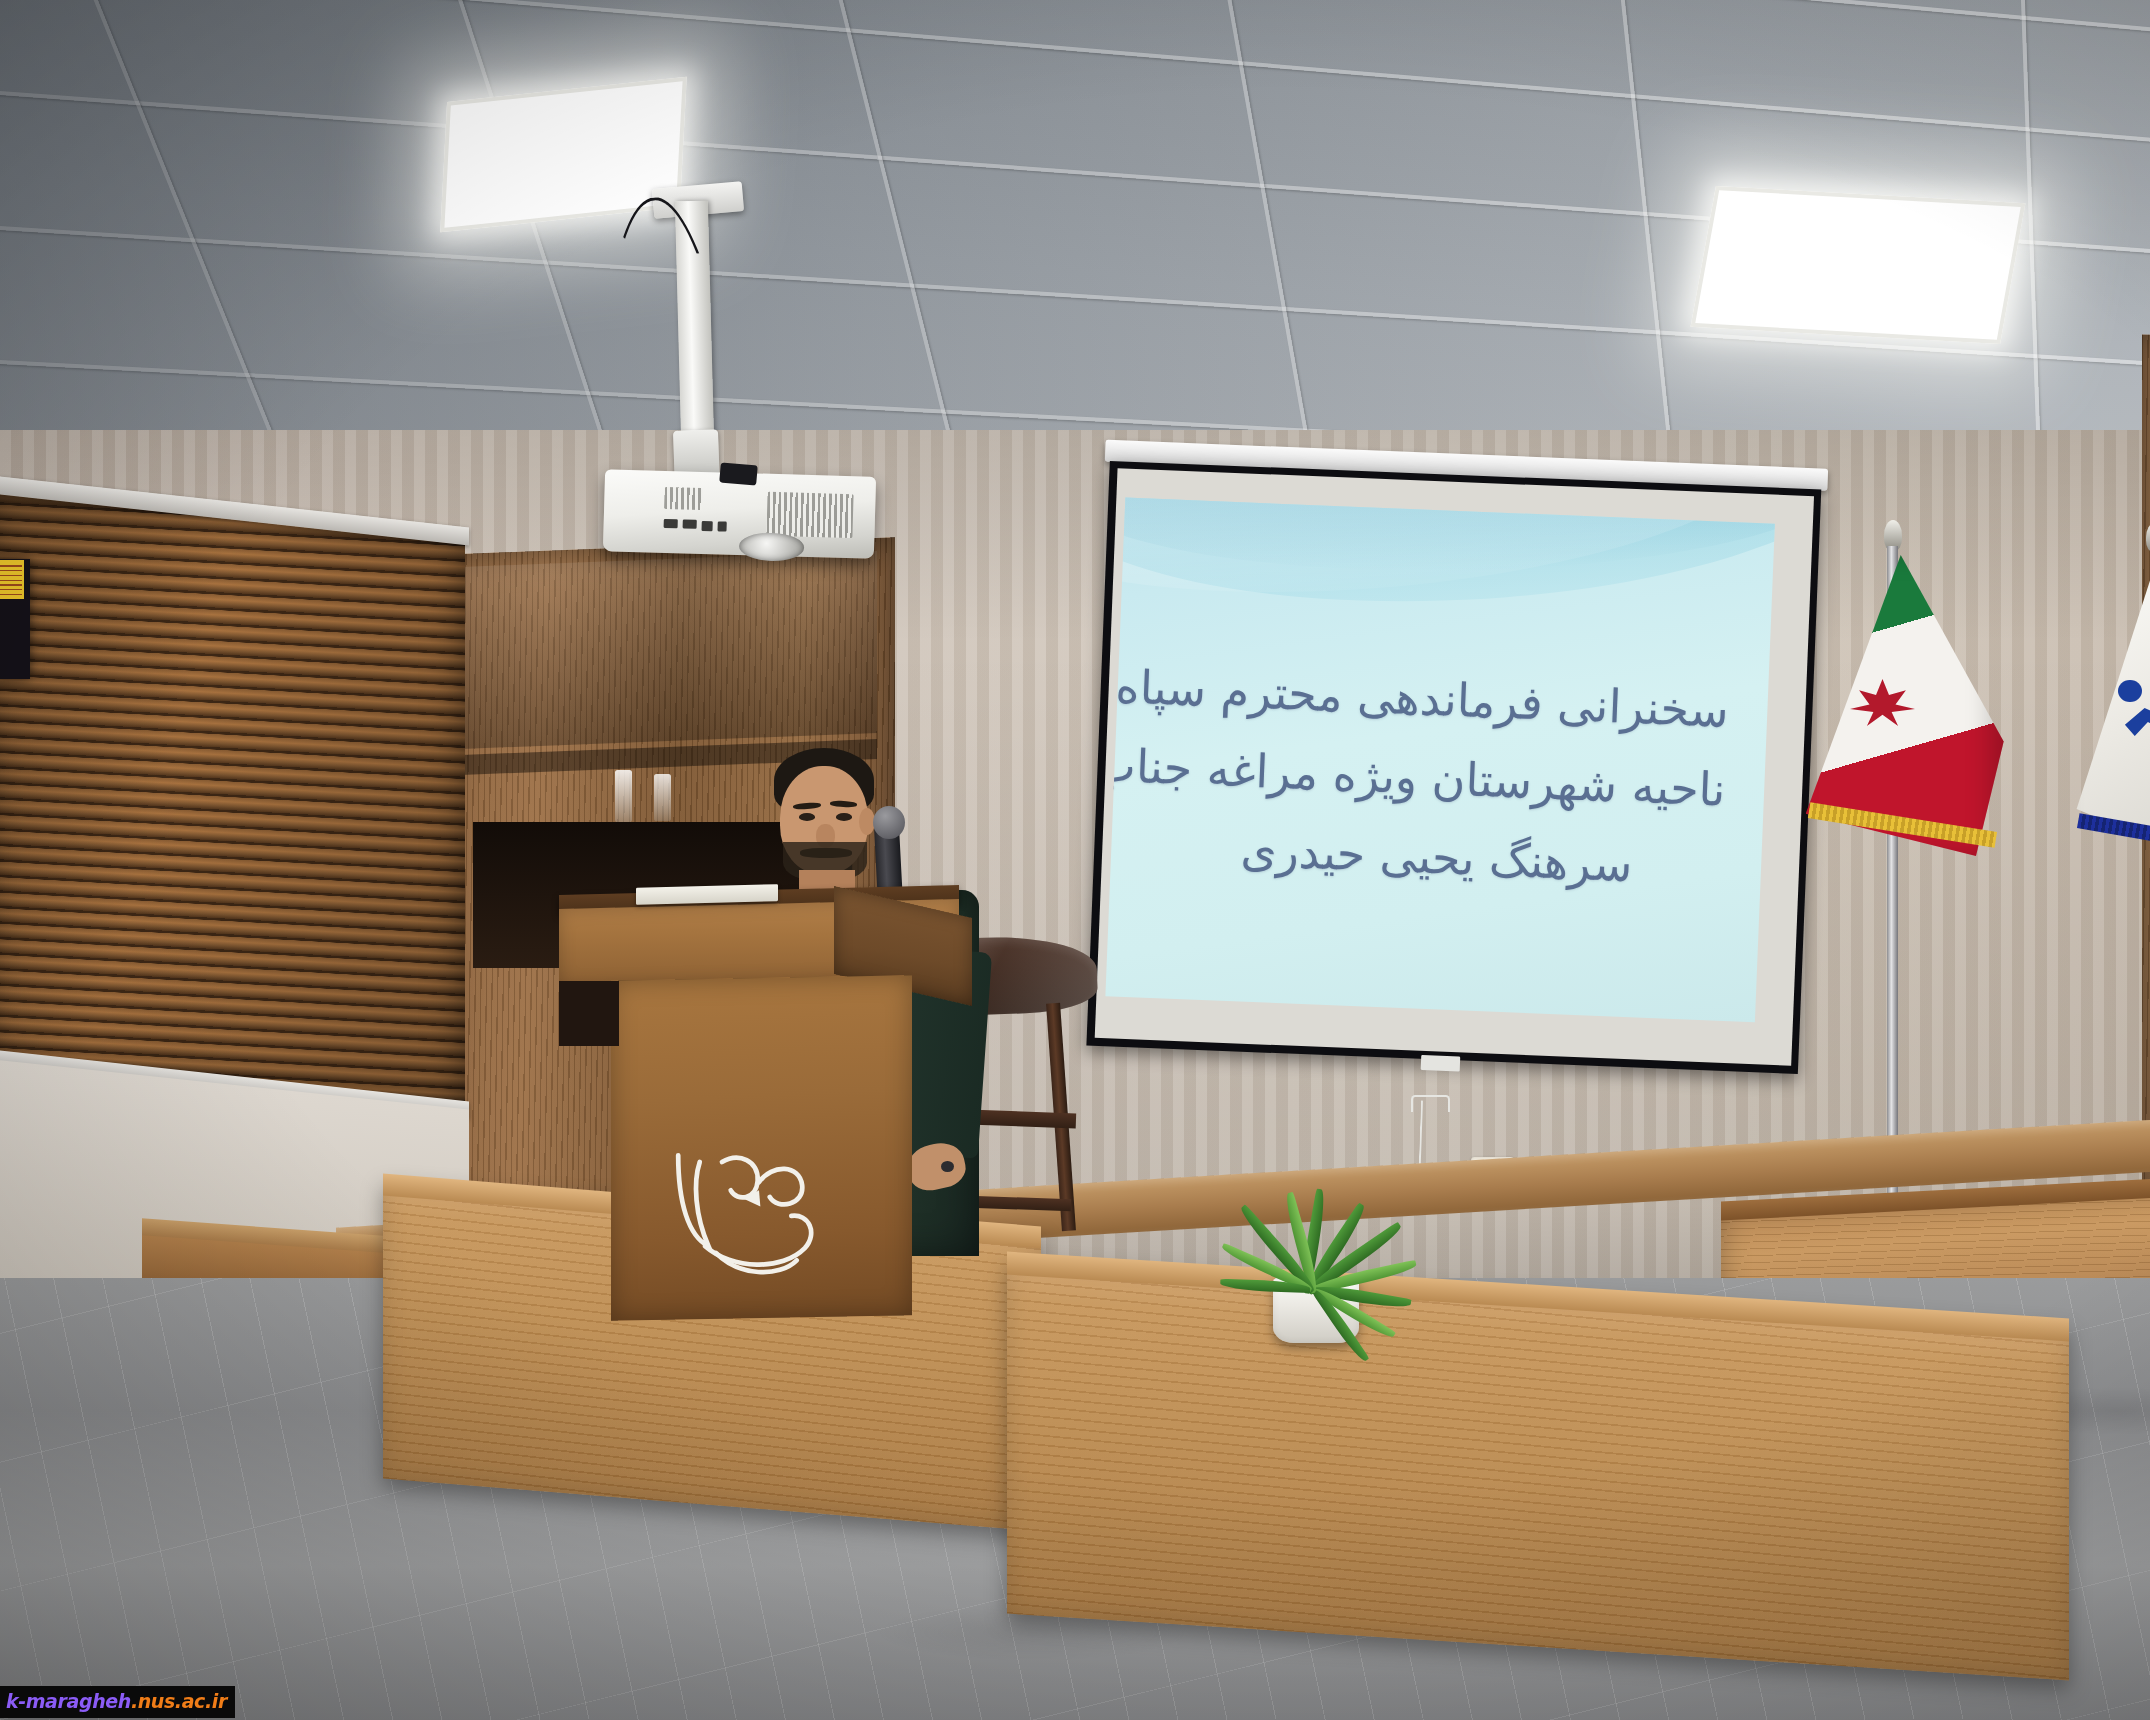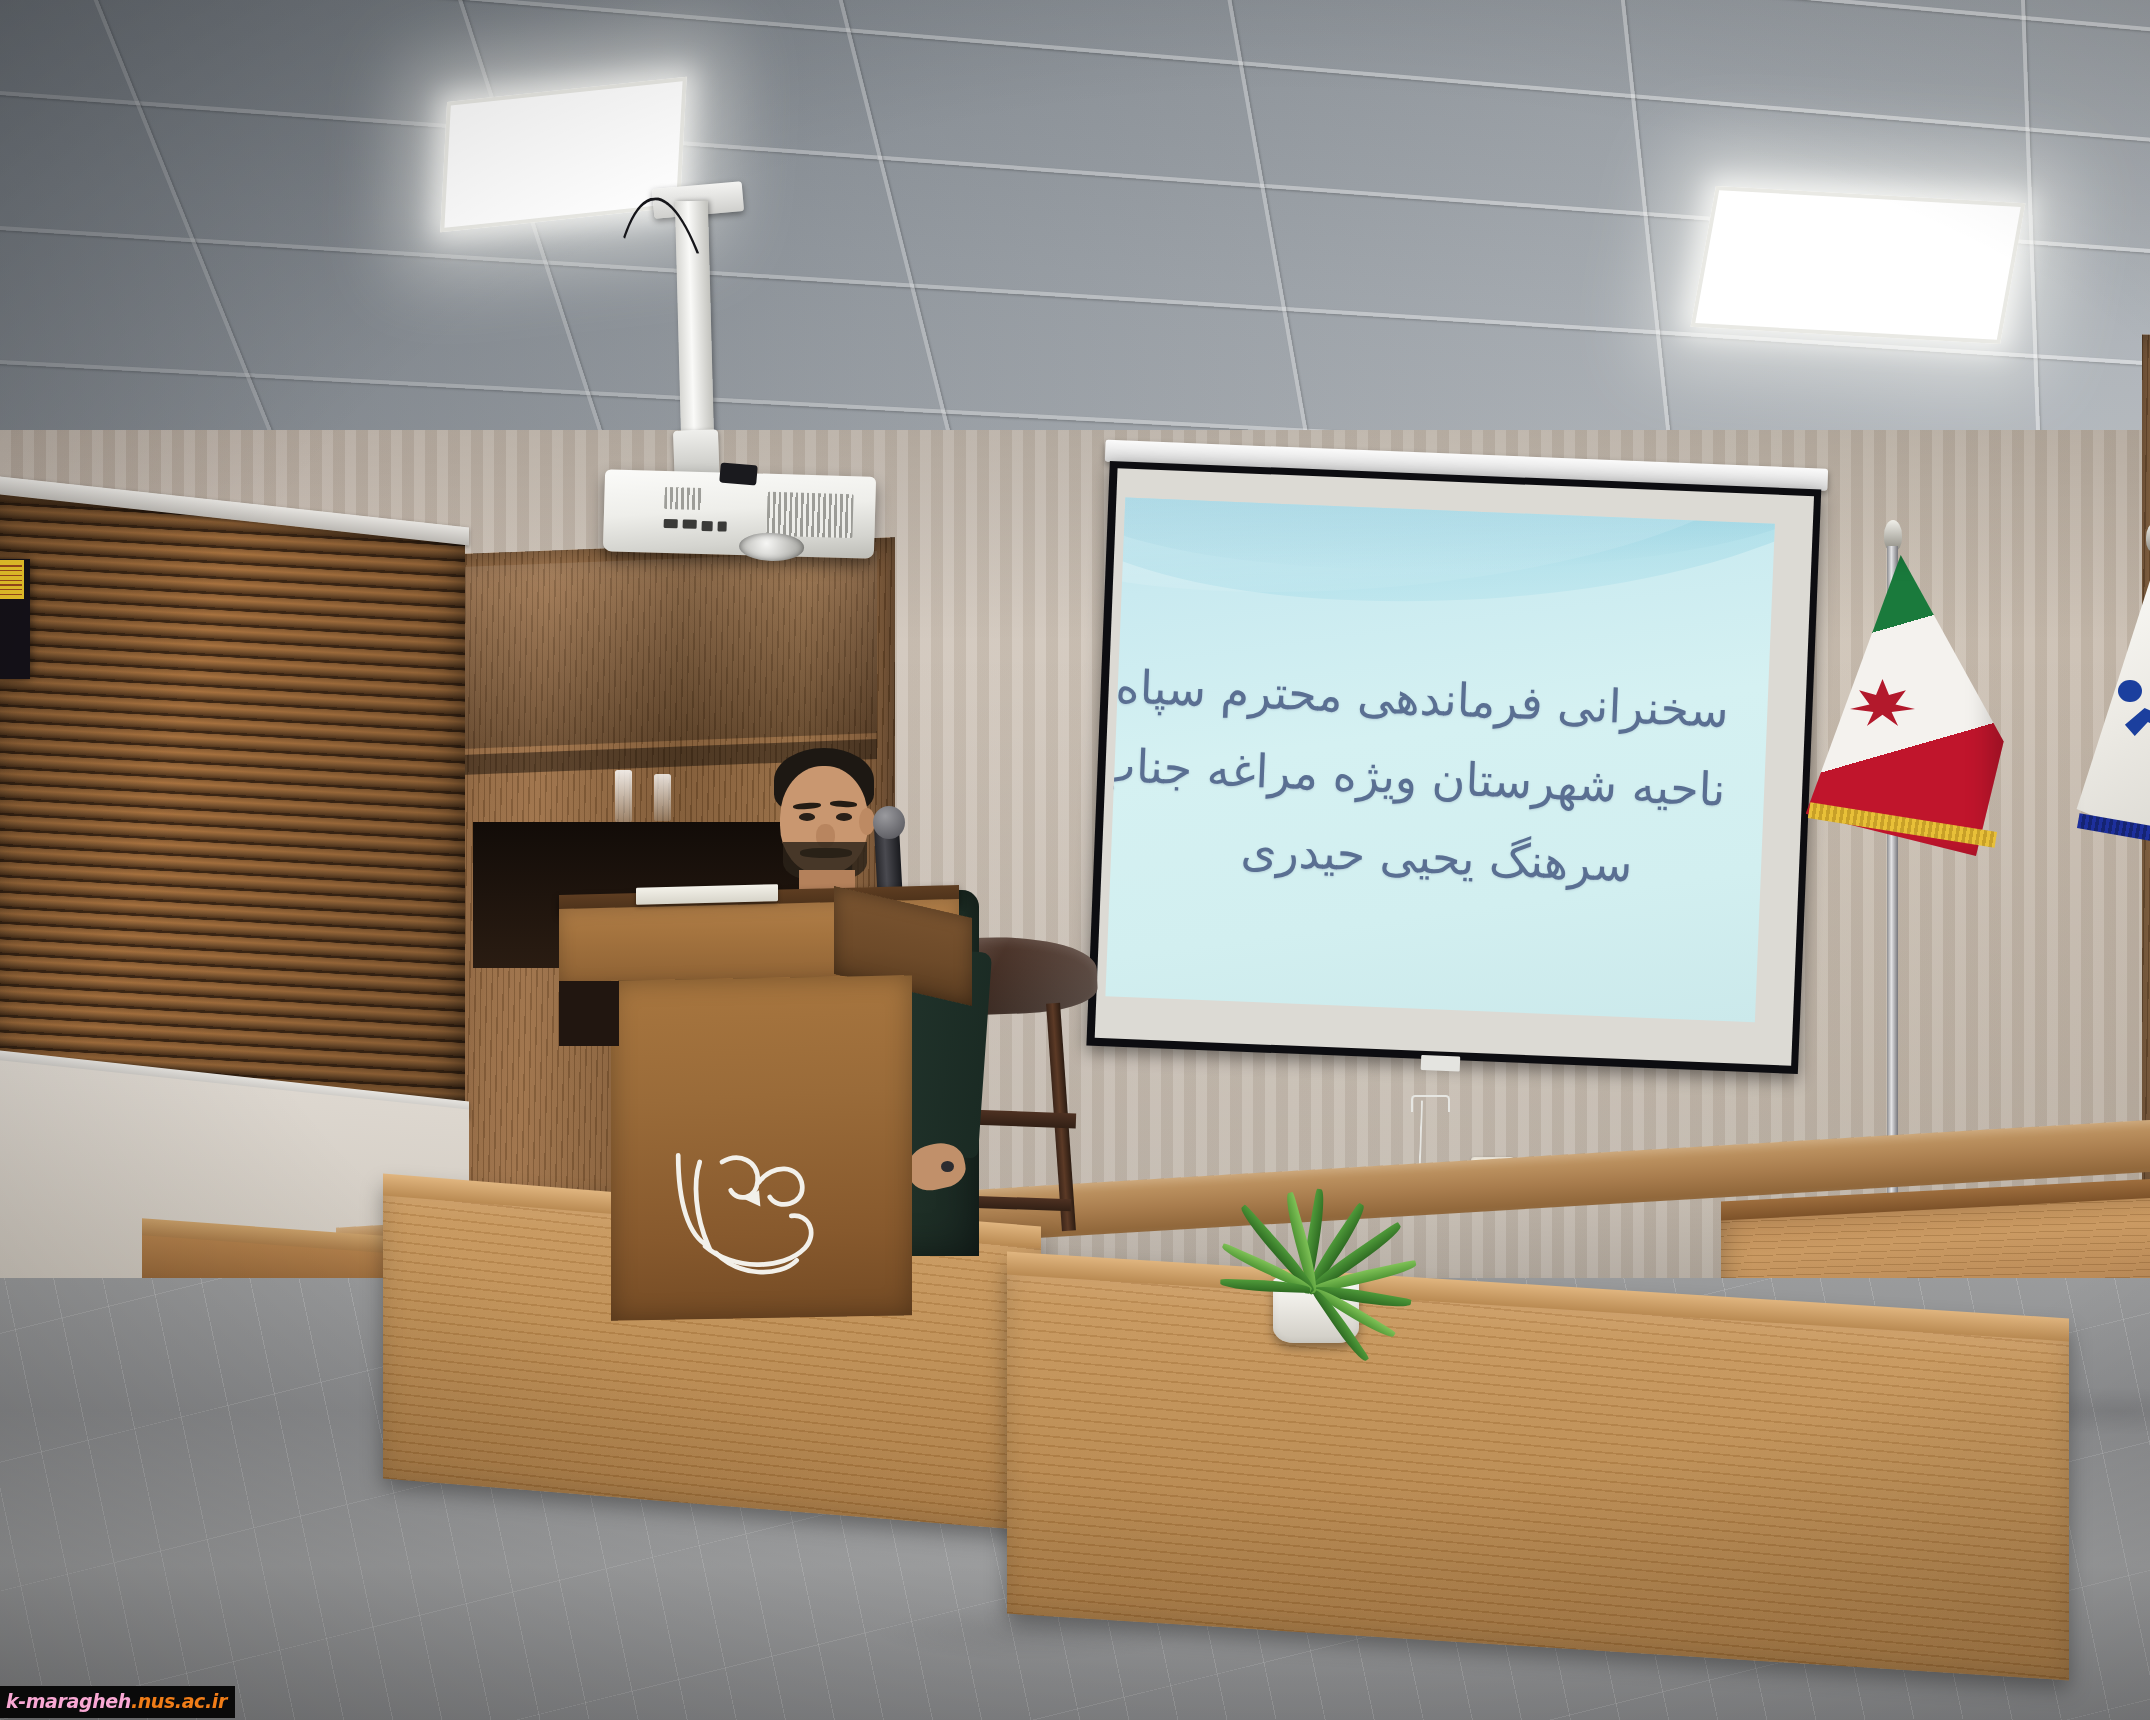--- a/index.html
+++ b/index.html
@@ -256,21 +256,21 @@
   .cable{ position:absolute; border-left:2.6px solid #e6e6e2; border-radius:0 0 0 17px; }
   .cable-hook{ position:absolute; border:2.6px solid #e6e6e2; border-bottom:none; border-radius:4.3px 4.3px 0 0; }
 
   .vignette{ position:absolute; inset:0; pointer-events:none;
     background:radial-gradient(ellipse 82% 78% at 50% 46%, rgba(0,0,0,0) 52%, rgba(0,0,0,.32) 100%); }
 
   .watermark{ position:absolute; left:0; bottom:3.4px;
     background:#0a0a0a; padding:4.3px 7.7px 5.2px 6px;
     font-family:"DejaVu Sans","Liberation Sans",sans-serif;
     font-style:italic; font-weight:700; font-size:19px; letter-spacing:-0.4px; }
-  .wm-a{ color:#f9a8d4; }
+  .wm-a{ color:#8b5cf6; }
   .wm-b{ color:#f07d18; }
 </style>
 </head>
 <body>
 
 <div id="scene">
 
   <div class="ceiling">
     <div class="ceil-grid">
       <div class="cg-h" style="top:17px;  transform:rotate(5.6deg);"></div>

